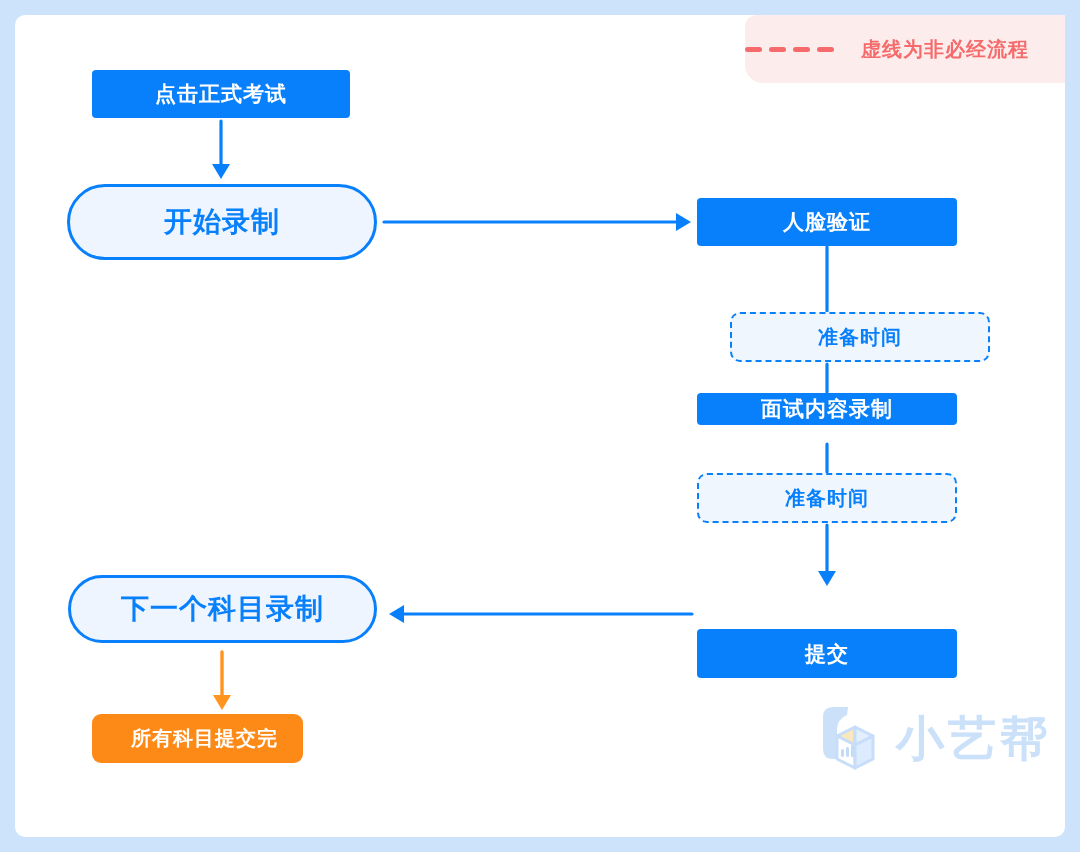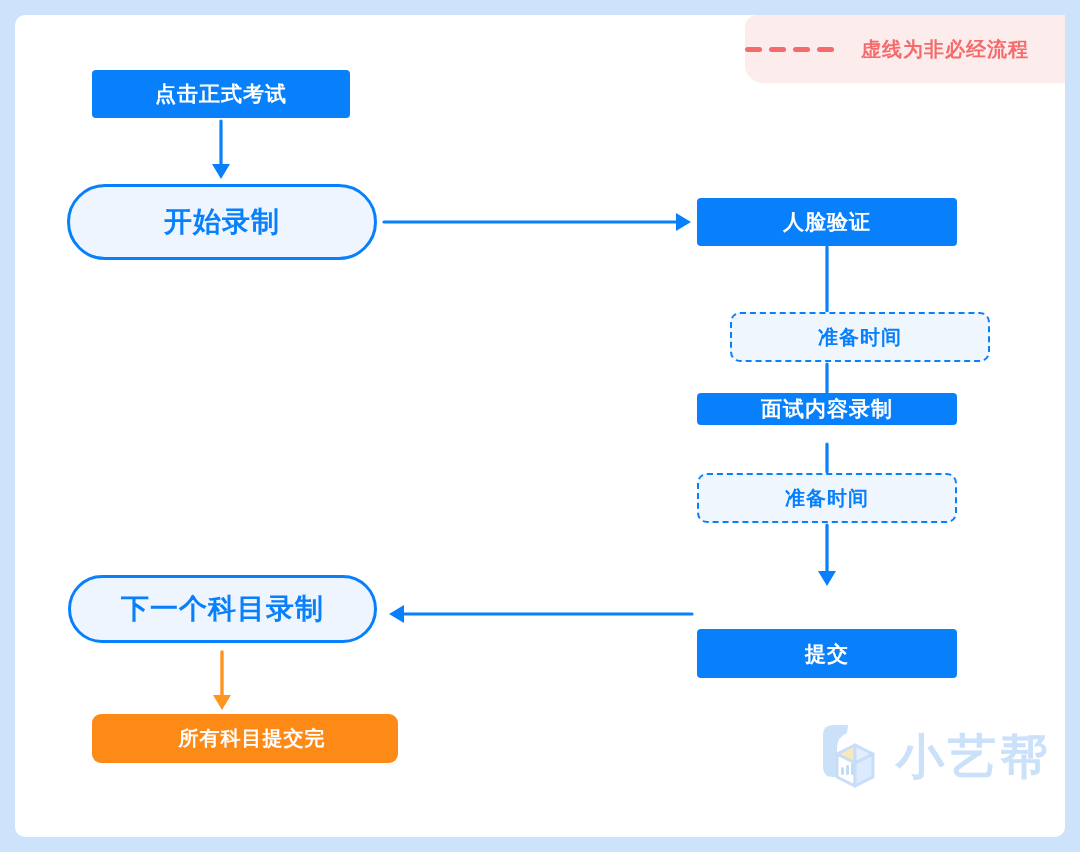--- a/index.html
+++ b/index.html
@@ -31,31 +31,31 @@
   .node.orange{background:var(--orange);color:#ffffff;border-radius:9px;font-size:20px;}
 
   .n-click-exam{left:92px;top:70px;width:258px;height:48px;}
   .n-start-record{left:67px;top:184px;width:310px;height:76px;}
   .n-face-verify{left:697px;top:198px;width:260px;height:48px;}
   .n-prepare-time{left:697px;top:312px;width:260px;height:50px;margin-left:33px;}
   .n-interview-record{left:697px;top:393px;width:260px;height:32px;}
   .n-record-again{left:697px;top:473px;width:260px;height:50px;}
   .n-submit{left:697px;top:589px;width:260px;height:49px;margin-top:40px;}
   .n-next-subject{left:68px;top:575px;width:309px;height:68px;}
-  .n-all-submitted{left:92px;top:714px;width:306px;height:49px;padding-left:14px;}
+  .n-all-submitted{left:92px;top:714px;width:211px;height:49px;padding-left:14px;}
 
   .legend{position:absolute;left:745px;top:15px;width:320px;height:68px;
           background:var(--legend-bg);border-radius:12px 0 0 18px;
           display:flex;align-items:center;}
   .legend .dashes{display:flex;align-items:center;margin-right:20px;}
   .legend .dashes i{display:block;width:17px;height:5px;border-radius:3px;
           background:var(--legend-red);margin-right:7px;}
   .legend-text{color:var(--legend-red);font-size:20px;font-weight:700;letter-spacing:1px;}
 
-  .watermark{position:absolute;left:820px;top:722px;display:flex;align-items:center;justify-content:space-between;}
+  .watermark{position:absolute;left:820px;top:704px;display:flex;align-items:center;justify-content:space-between;}
   .watermark .mark{width:62px;height:70px;margin-right:14px;}
   .watermark .brand{color:var(--watermark-blue);font-size:48px;font-weight:700;letter-spacing:4px;line-height:70px;}
 </style>
 </head>
 <body>
 
 <div class="canvas">
   <div class="panel"></div>
 
   <svg class="connectors" viewBox="0 0 1080 852">

